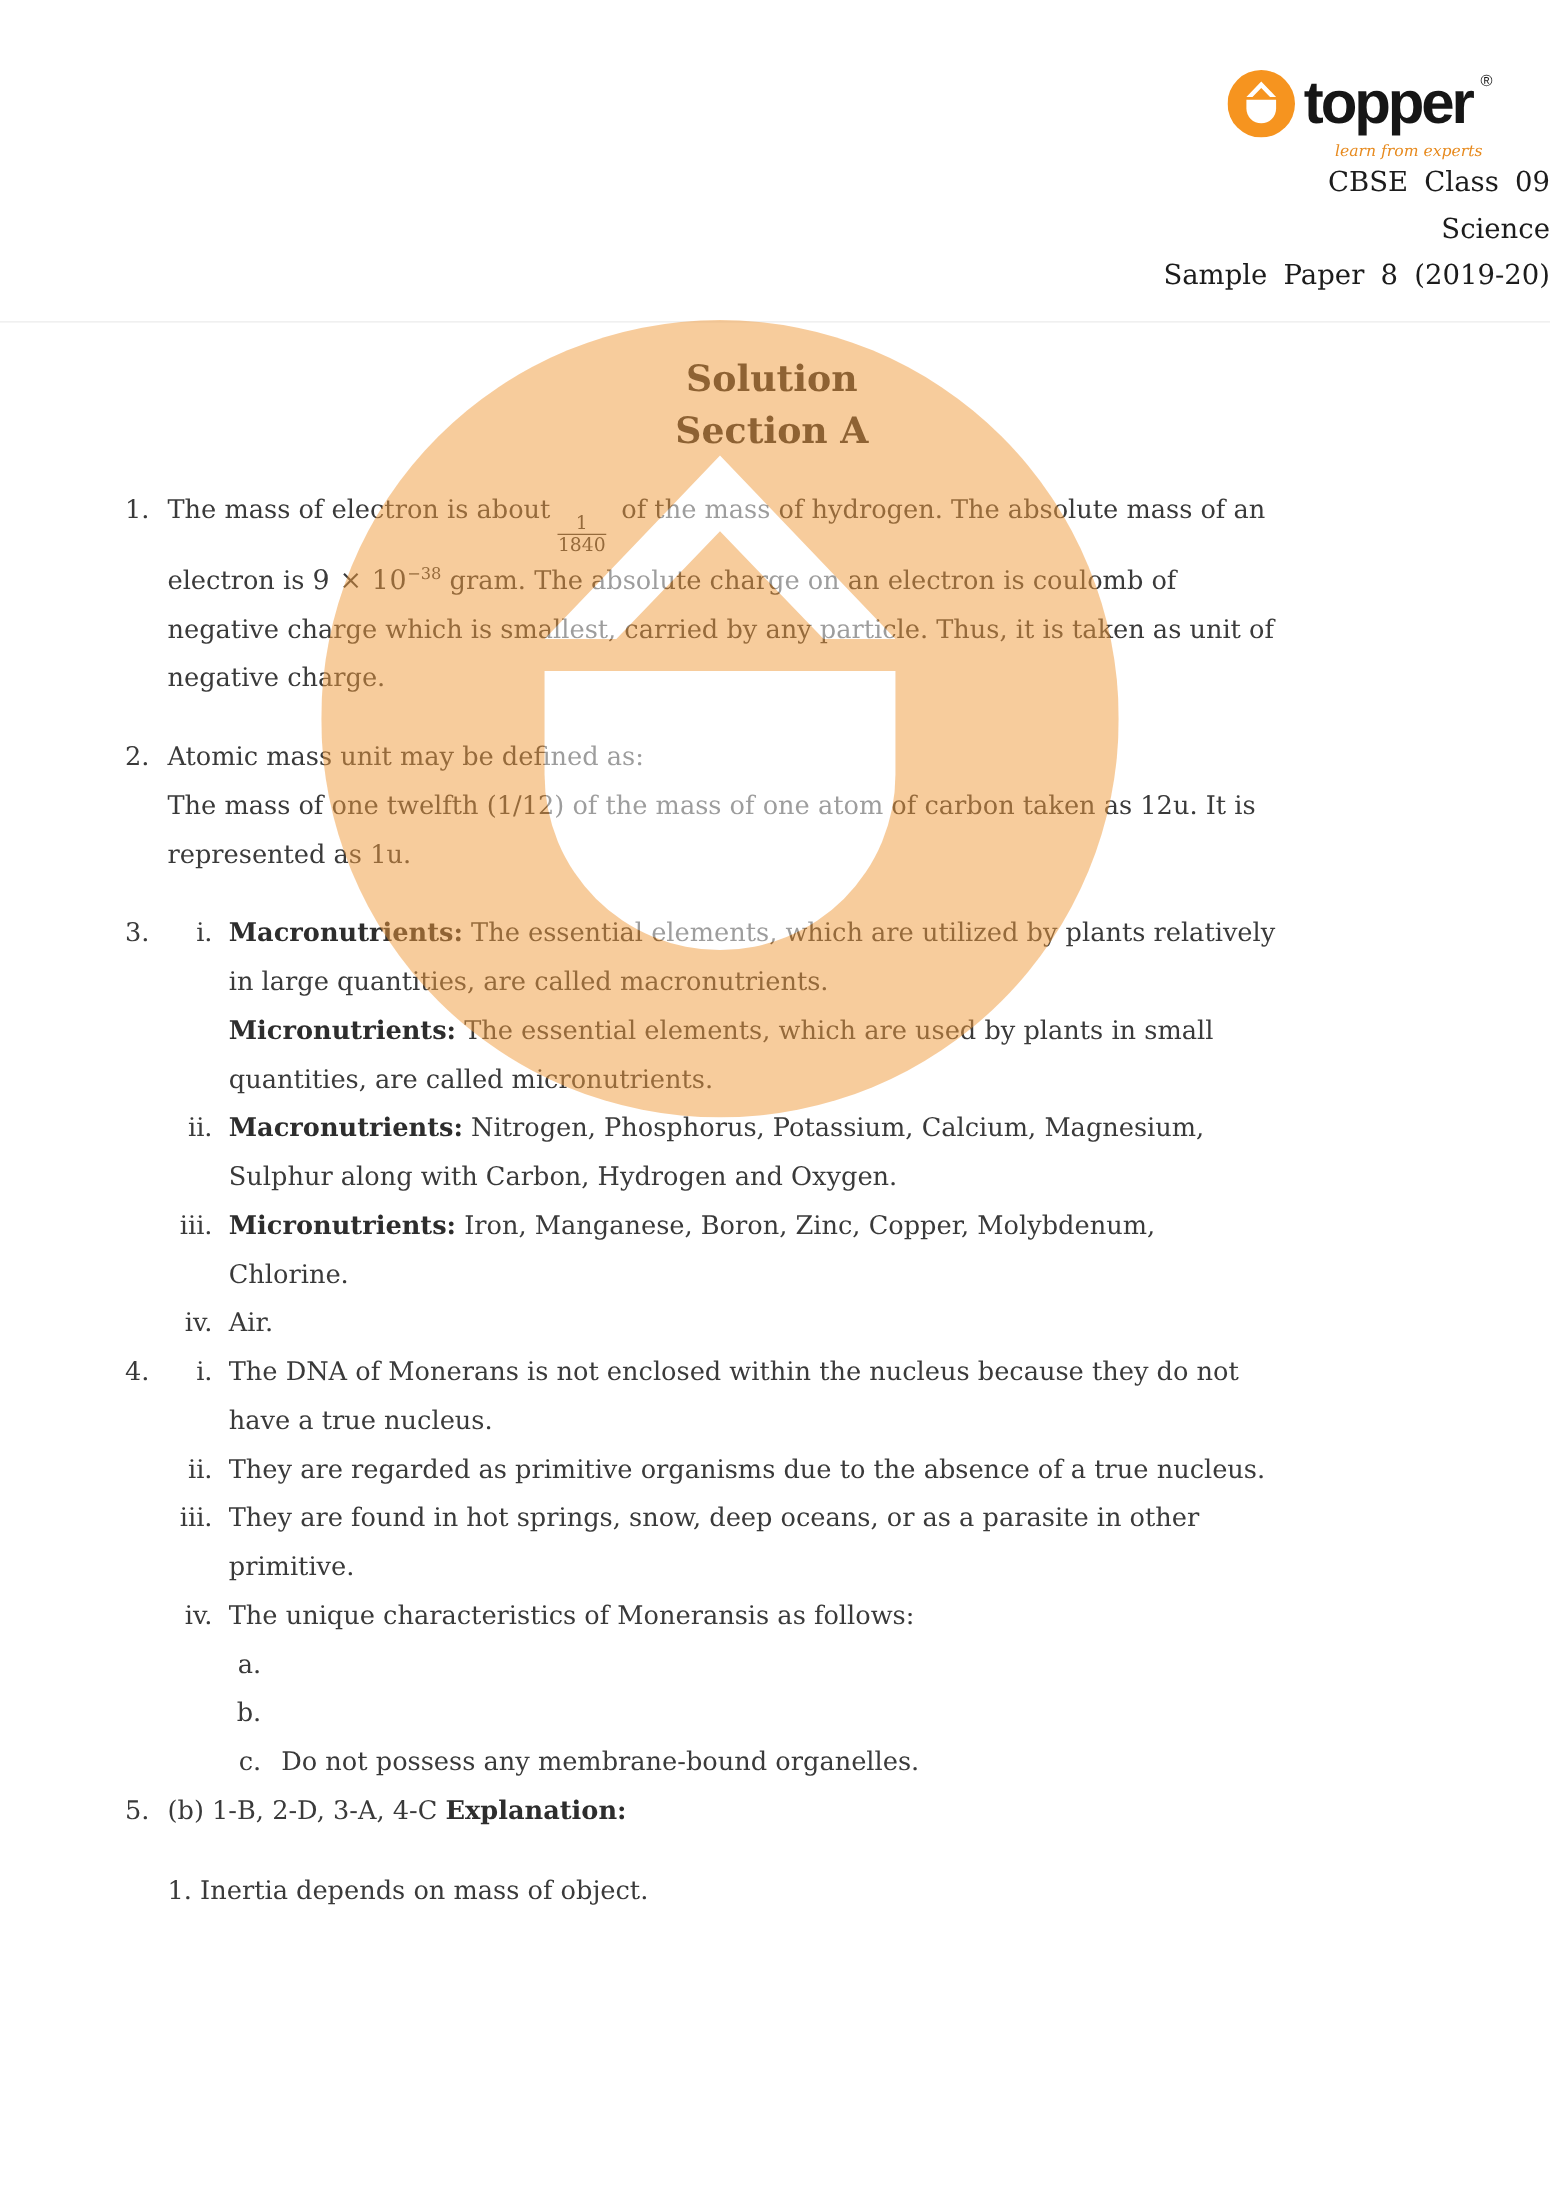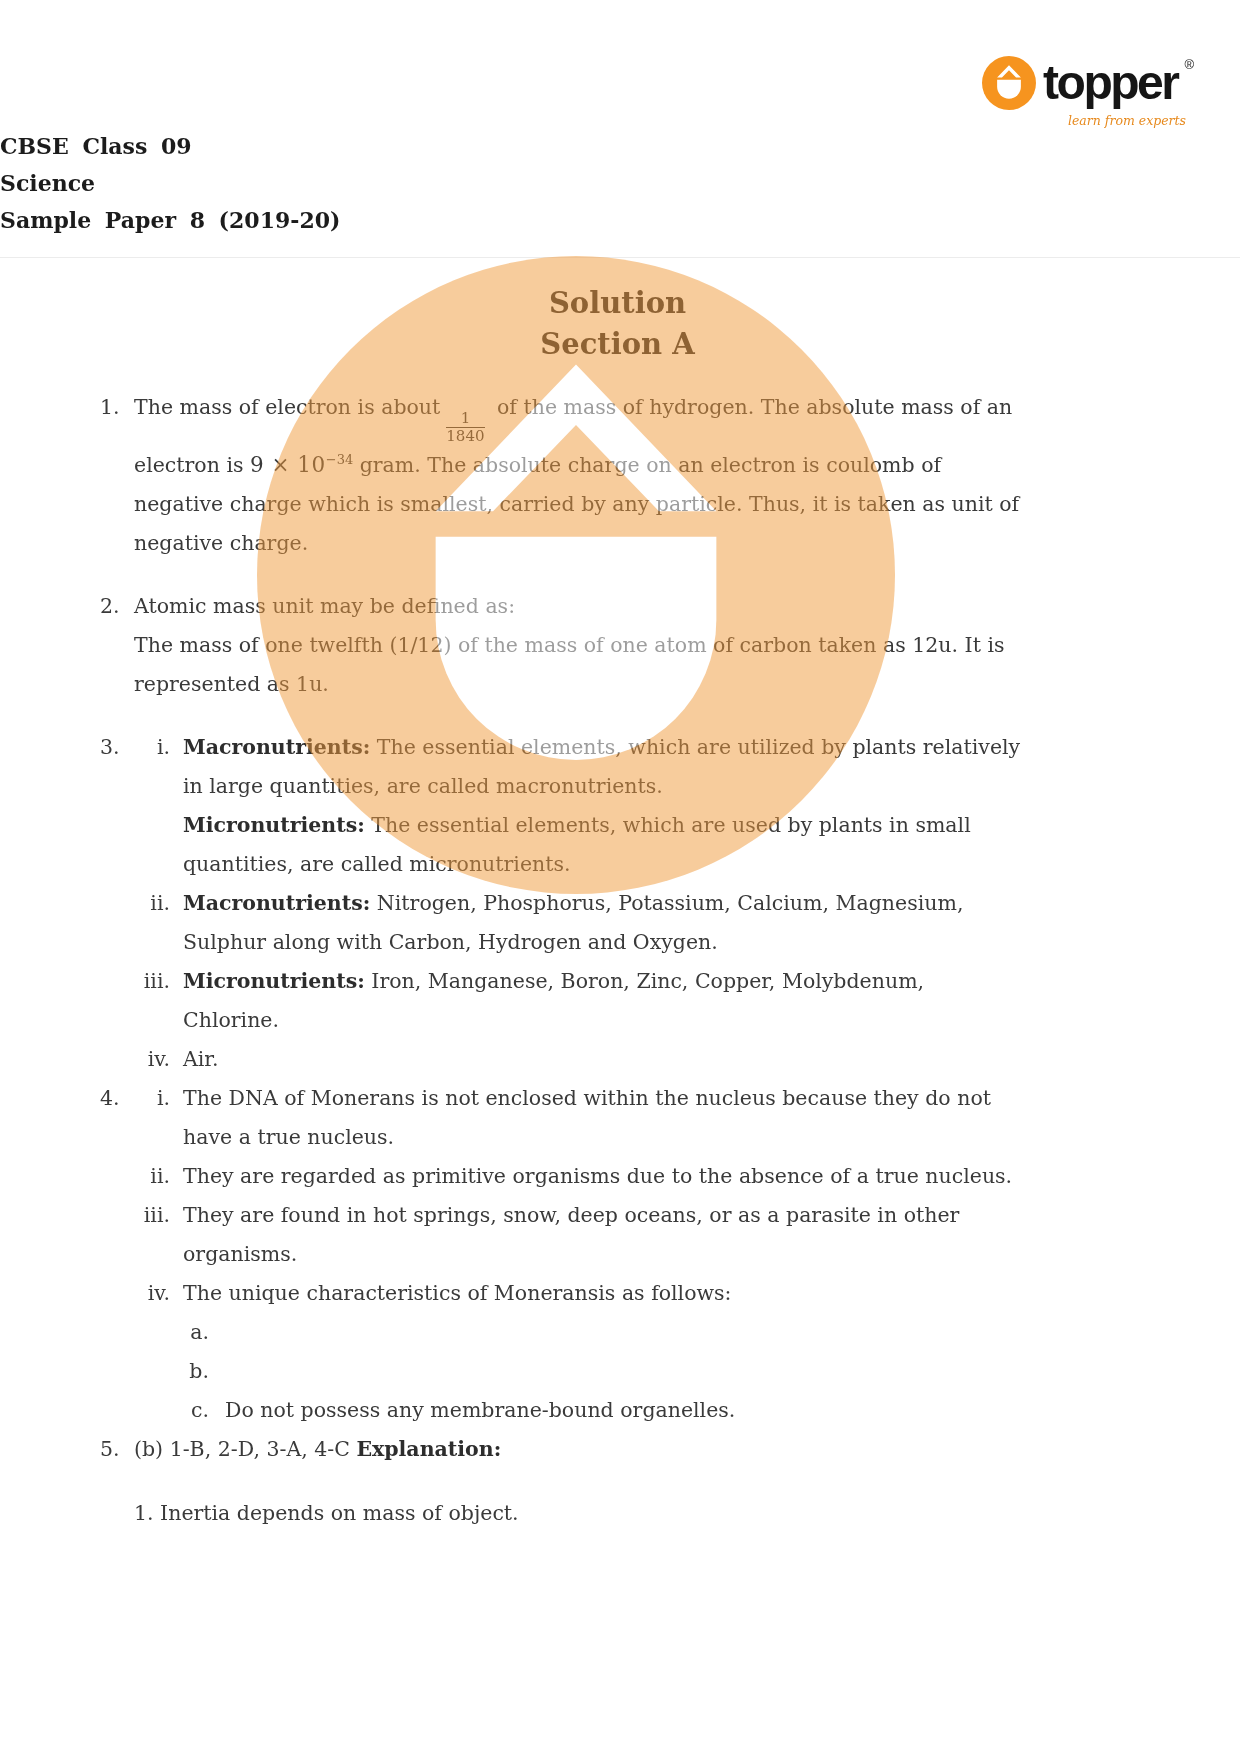--- a/index.html
+++ b/index.html
@@ -46,22 +46,22 @@
     top: 57px;
     color: #e78a1e;
     font-size: 12.5px;
     font-style: italic;
     white-space: nowrap;
   }
 
   
   .doc-header {
     padding-top: 112px;
-    text-align: left;
-    font-weight: 700;
+    text-align: right;
+    font-weight: 400;
     font-size: 22px;
     line-height: 37px;
     color: #1c1c1c;
     word-spacing: 6px;
   }
   .doc-header .line { margin: 0; }
   .divider { border: 0; border-top: 1px solid #ececec; margin: 18px 0 0 0; }
 
   
   .content {
@@ -151,21 +151,21 @@
 
     <div class="heading solution">Solution</div>
     <div class="heading section">Section A</div>
 
     <div class="q first gap-after">
       <div class="qnum">1.</div>
       <div class="qbody">
         <p class="para">The mass of electron is about<span class="frac">
               <span class="num">1</span>
               <span class="den">1840</span>
-            </span> of the mass of hydrogen. The absolute mass of an electron is <span class="math">9 × 10</span><sup class="msup">−34</sup> gram. The absolute charge on an electron is coulomb of negative charge which is smallest, carried by any particle. Thus, it is taken as unit of negative charge.</p>
+            </span> of the mass of hydrogen. The absolute mass of an electron is <span class="math">9 × 10</span><sup class="msup">−38</sup> gram. The absolute charge on an electron is coulomb of negative charge which is smallest, carried by any particle. Thus, it is taken as unit of negative charge.</p>
       </div>
     </div>
 
     <div class="q gap-after">
       <div class="qnum">2.</div>
       <div class="qbody">
         <p class="para">Atomic mass unit may be defined as:</p>
         <p class="para">The mass of one twelfth (1/12) of the mass of one atom of carbon taken as 12u. It is represented as 1u.</p>
       </div>
     </div>
@@ -212,21 +212,21 @@
         </div>
         <div class="sub">
           <div class="sublabel">ii.</div>
           <div class="subbody">
             <p class="para">They are regarded as primitive organisms due to the absence of a true nucleus.</p>
           </div>
         </div>
         <div class="sub">
           <div class="sublabel">iii.</div>
           <div class="subbody">
-            <p class="para">They are found in hot springs, snow, deep oceans, or as a parasite in other organisms.</p>
+            <p class="para">They are found in hot springs, snow, deep oceans, or as a parasite in other primitive.</p>
           </div>
         </div>
         <div class="sub">
           <div class="sublabel">iv.</div>
           <div class="subbody">
             <p class="para">The unique characteristics of Moneransis as follows:</p>
             <div class="subsub">
               <div class="subsublabel">a.</div>
             </div>
             <div class="subsub">

